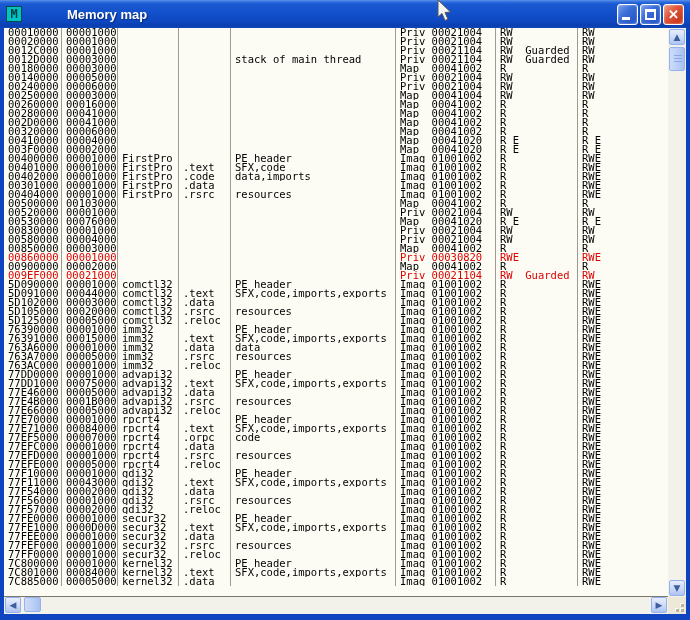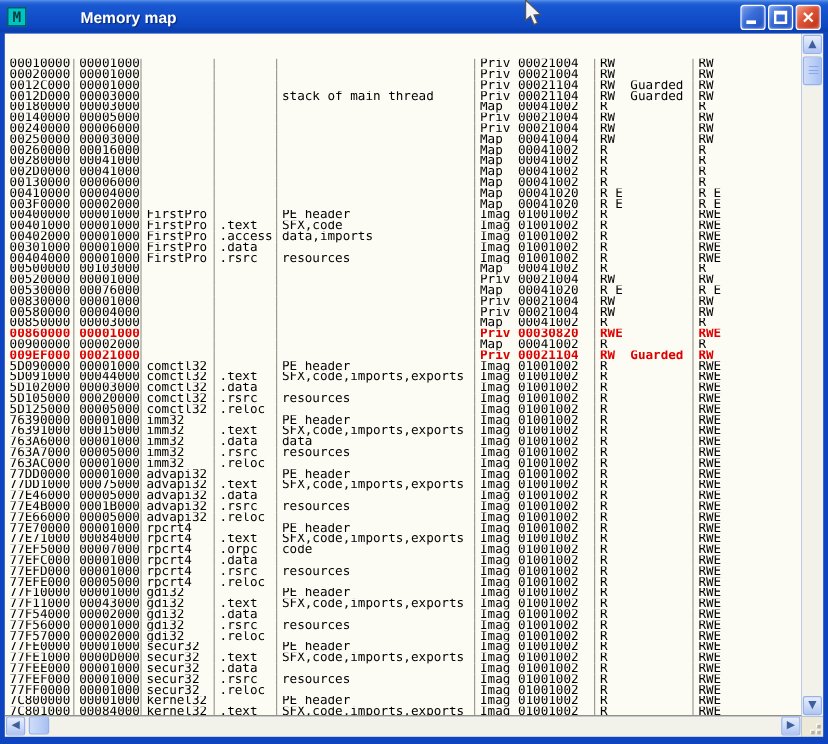--- a/index.html
+++ b/index.html
@@ -43,27 +43,27 @@
     background:#fcfcf4; overflow:hidden; border-bottom:1px solid #7a786c;
   }
   .thead { display:flex; height:14px; background:#ccc9bd; border-bottom:1px solid #55534a; }
   .th {
     font-size:10px; line-height:12px; padding-left:4px; color:#000; white-space:pre; overflow:hidden;
     background:#ccc9bd;
     border-top:1px solid #ffffff; border-left:1px solid #ffffff;
     border-right:1px solid #6d6a60; border-bottom:1px solid #6d6a60;
   }
   .th.active { background:#fbfbf3; }
-  .tbody { position:relative;margin-top:21px; }
+  .tbody { position:relative; }
   .row { display:flex; height:9px; }
   .cell {
     font-size:10.5px; line-height:9px; padding-left:4px; color:#000; white-space:pre; overflow:hidden;
     border-right:1px solid #9e9c90;
   }
-  .row.red .cell { color:#dd0000;font-weight:bold; }
+  .row.red .cell { color:#dd0000; }
   .c0{width:58px}.c1{width:56px}.c2{width:61px}.c3{width:52px}.c4{width:165px}.c5{width:100px}.c6{width:82px}.c7{flex:1;border-right:none}
 
   
   .vscroll {
     position:absolute; right:0; top:28px; width:18px; height:569px;
     background:#f2f1ea;
   }
   .sb-btn {
     position:absolute; left:1px; width:16px; height:16px; border-radius:2px;
     background:linear-gradient(180deg,#e6edfc 0%,#cfdcf8 50%,#aec4f2 100%);
@@ -217,21 +217,21 @@
           <div class="cell c0">002D0000</div>
           <div class="cell c1">00041000</div>
           <div class="cell c2"></div>
           <div class="cell c3"></div>
           <div class="cell c4"></div>
           <div class="cell c5">Map  00041002</div>
           <div class="cell c6">R</div>
           <div class="cell c7">R</div>
         </div>
         <div class="row">
-          <div class="cell c0">00130000</div>
+          <div class="cell c0">00320000</div>
           <div class="cell c1">00006000</div>
           <div class="cell c2"></div>
           <div class="cell c3"></div>
           <div class="cell c4"></div>
           <div class="cell c5">Map  00041002</div>
           <div class="cell c6">R</div>
           <div class="cell c7">R</div>
         </div>
         <div class="row">
           <div class="cell c0">00410000</div>
@@ -270,21 +270,21 @@
           <div class="cell c3">.text</div>
           <div class="cell c4">SFX,code</div>
           <div class="cell c5">Imag 01001002</div>
           <div class="cell c6">R</div>
           <div class="cell c7">RWE</div>
         </div>
         <div class="row">
           <div class="cell c0">00402000</div>
           <div class="cell c1">00001000</div>
           <div class="cell c2">FirstPro</div>
-          <div class="cell c3">.access</div>
+          <div class="cell c3">.code</div>
           <div class="cell c4">data,imports</div>
           <div class="cell c5">Imag 01001002</div>
           <div class="cell c6">R</div>
           <div class="cell c7">RWE</div>
         </div>
         <div class="row">
           <div class="cell c0">00301000</div>
           <div class="cell c1">00001000</div>
           <div class="cell c2">FirstPro</div>
           <div class="cell c3">.data</div>

